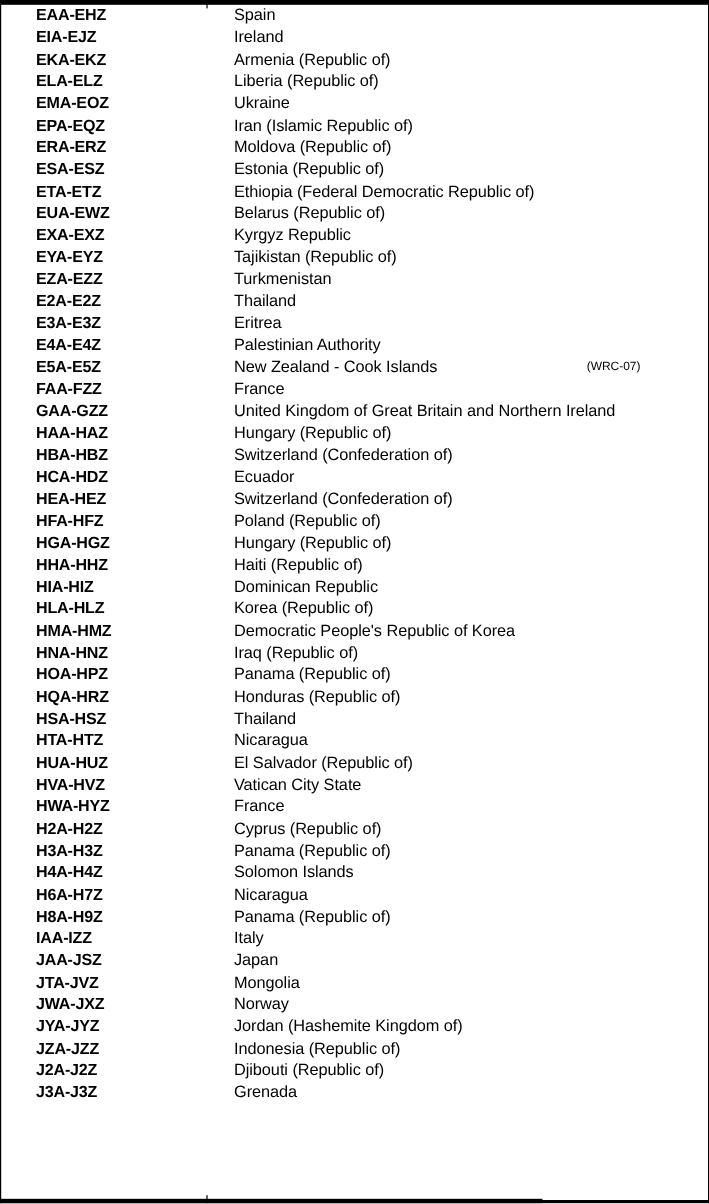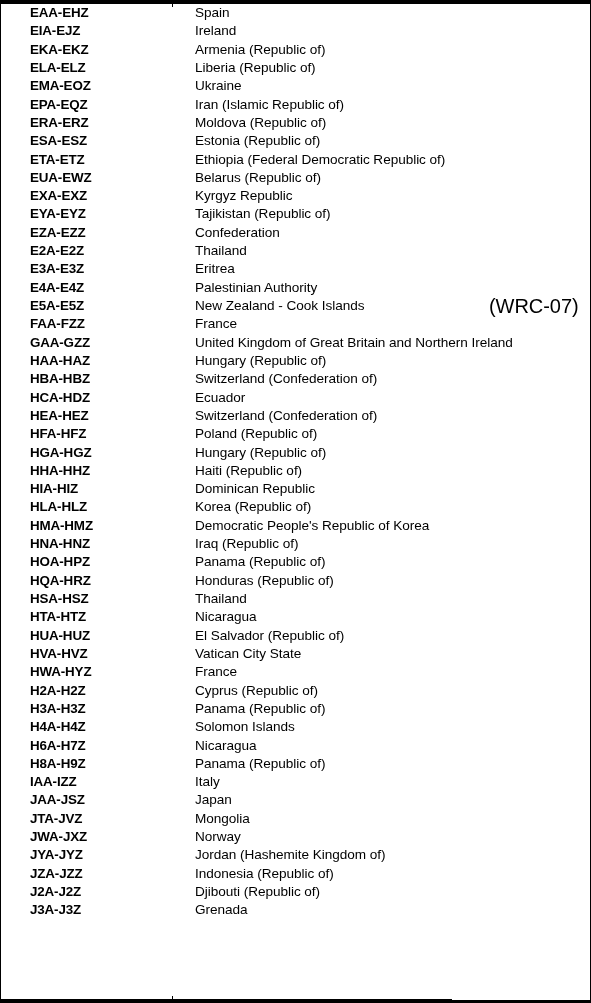--- a/index.html
+++ b/index.html
@@ -102,21 +102,21 @@
     letter-spacing: -0.05px;
     color: #000000;
     position: relative;
   }
   .country-name {
     display: inline-block;
   }
   .note {
     position: absolute;
     top: 0;
-    font-size: 20px;
+    font-size: 10px;
     letter-spacing: -0.05px;
     color: #000000;
   }
 </style>
 </head>
 <body>
 
 <div id="page">
 
   <div class="rule rule-top"></div>
@@ -172,21 +172,21 @@
         <tr>
           <td class="col-prefix">EXA-EXZ</td>
           <td class="col-country"><span class="country-name">Kyrgyz Republic</span></td>
         </tr>
         <tr>
           <td class="col-prefix">EYA-EYZ</td>
           <td class="col-country"><span class="country-name">Tajikistan (Republic of)</span></td>
         </tr>
         <tr>
           <td class="col-prefix">EZA-EZZ</td>
-          <td class="col-country"><span class="country-name">Confederation</span></td>
+          <td class="col-country"><span class="country-name">Turkmenistan</span></td>
         </tr>
         <tr>
           <td class="col-prefix">E2A-E2Z</td>
           <td class="col-country"><span class="country-name">Thailand</span></td>
         </tr>
         <tr>
           <td class="col-prefix">E3A-E3Z</td>
           <td class="col-country"><span class="country-name">Eritrea</span></td>
         </tr>
         <tr>

